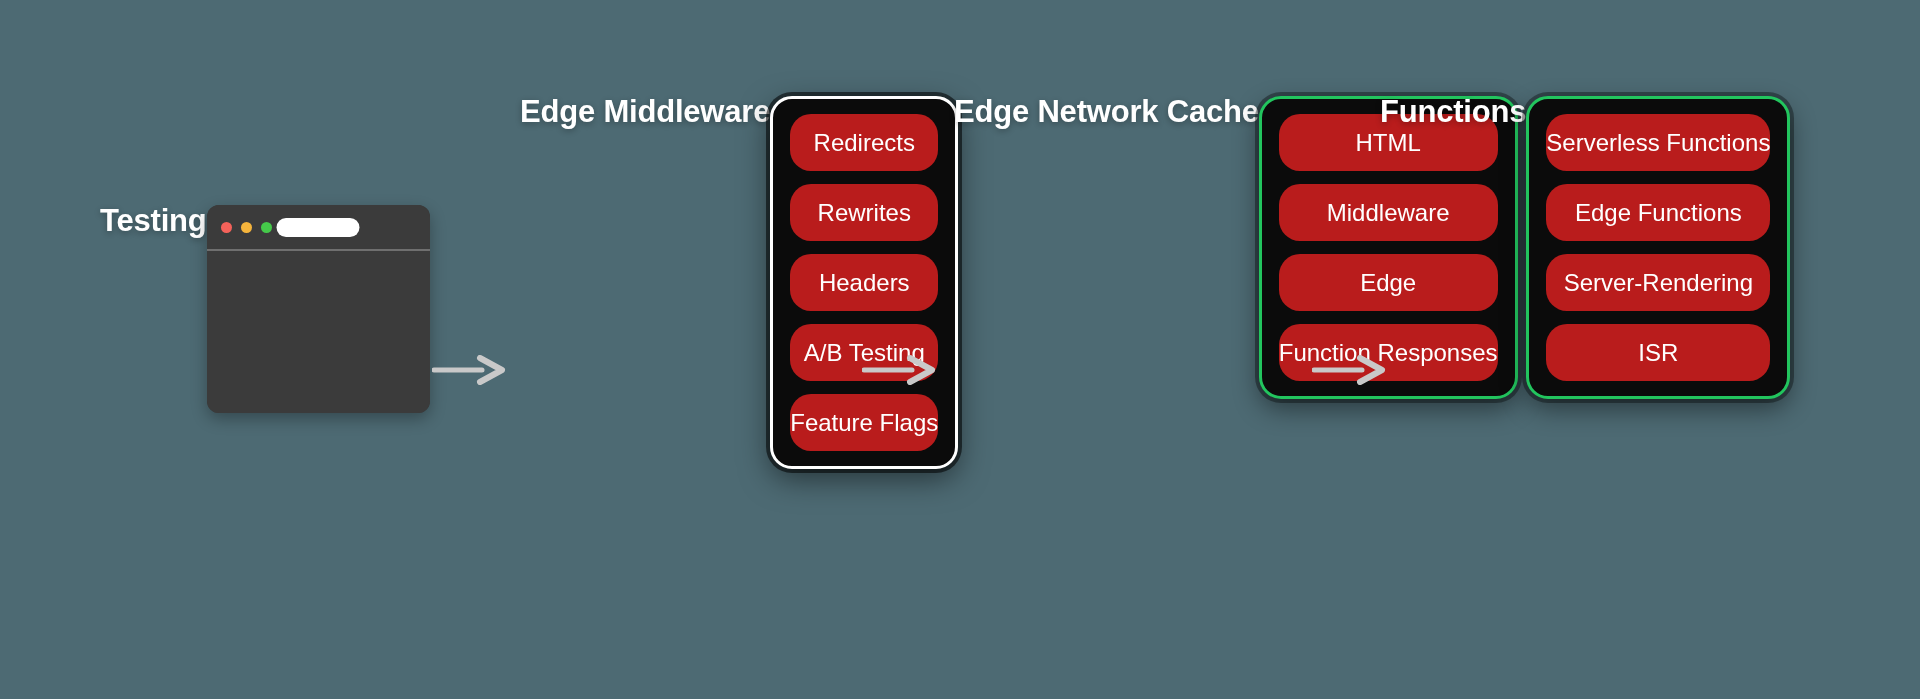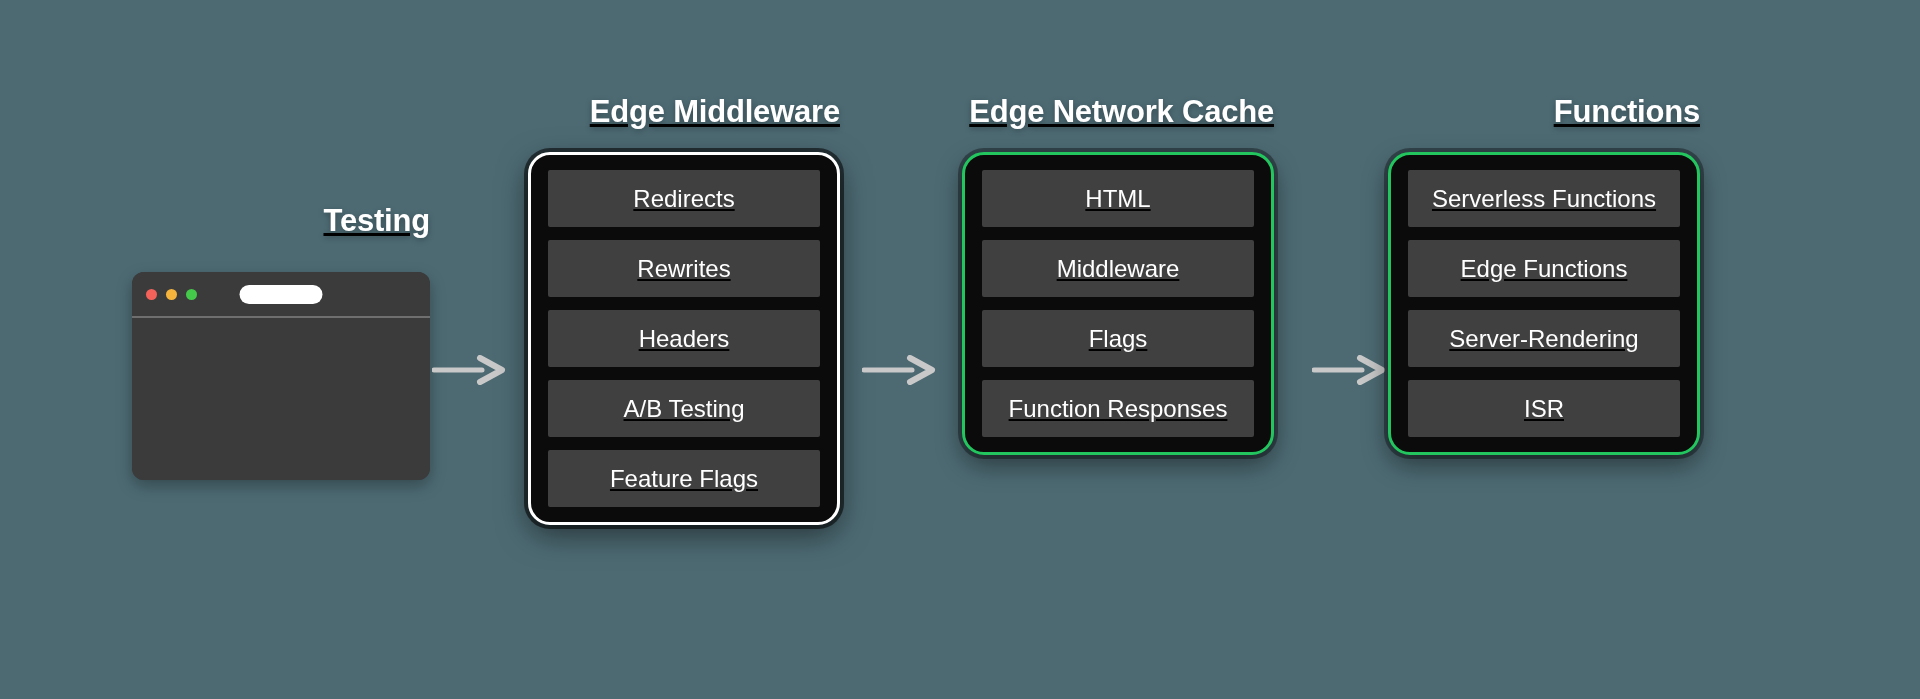--- a/index.html
+++ b/index.html
@@ -20,23 +20,22 @@
     height: 699px;
     display: flex;
     align-items: flex-start;
     justify-content: center;
   }
 
   
   .column {
     position: absolute;
     display: flex;
-    flex-direction: column;
-    align-items: flex-end;
-    text-decoration: underline;
+    flex-direction: row;
+    align-items: flex-start;
   }
 
   .col-title {
     color: #ffffff;
     font-size: 31px;
     font-weight: bold;
     letter-spacing: -0.2px;
     text-align: center;
     white-space: nowrap;
     line-height: 1;
@@ -109,22 +108,22 @@
   .card.highlight {
     border: 3px solid #ffffff;
     box-shadow: 0 0 0 4px rgba(0,0,0,0.55), 0 10px 30px rgba(0,0,0,0.5);
   }
   .card.plain {
     border: 3px solid #22c55e;
     box-shadow: 0 0 0 4px rgba(0,0,0,0.35), 0 10px 26px rgba(0,0,0,0.45);
   }
 
   .pill {
-    background: #404040;
-    border-radius: 2px;
+    background: #b91c1c;
+    border-radius: 21px;
     height: 57px;
     display: flex;
     align-items: center;
     justify-content: center;
     color: #ffffff;
     font-size: 24px;
     line-height: 1;
     white-space: nowrap;
   }
 
@@ -183,21 +182,21 @@
       <path d="M2 15 H50" stroke="#c9c9c9" stroke-width="5" fill="none" stroke-linecap="round"></path>
       <path d="M48 3 L70 15 L48 27" stroke="#c9c9c9" stroke-width="6" fill="none" stroke-linejoin="round" stroke-linecap="round"></path>
     </svg>
   </div>
 
   <div class="column stack-col" id="cache-col">
     <div class="col-title">Edge Network Cache</div>
     <div class="card plain">
       <div class="pill">HTML</div>
       <div class="pill">Middleware</div>
-      <div class="pill">Flags</div>
+      <div class="pill">Edge</div>
       <div class="pill">Function Responses</div>
     </div>
   </div>
 
   <div class="arrow" id="arrow-3">
     <svg width="74" height="30" viewBox="0 0 74 30" aria-hidden="true">
       <path d="M2 15 H50" stroke="#c9c9c9" stroke-width="5" fill="none" stroke-linecap="round"></path>
       <path d="M48 3 L70 15 L48 27" stroke="#c9c9c9" stroke-width="6" fill="none" stroke-linejoin="round" stroke-linecap="round"></path>
     </svg>
   </div>

